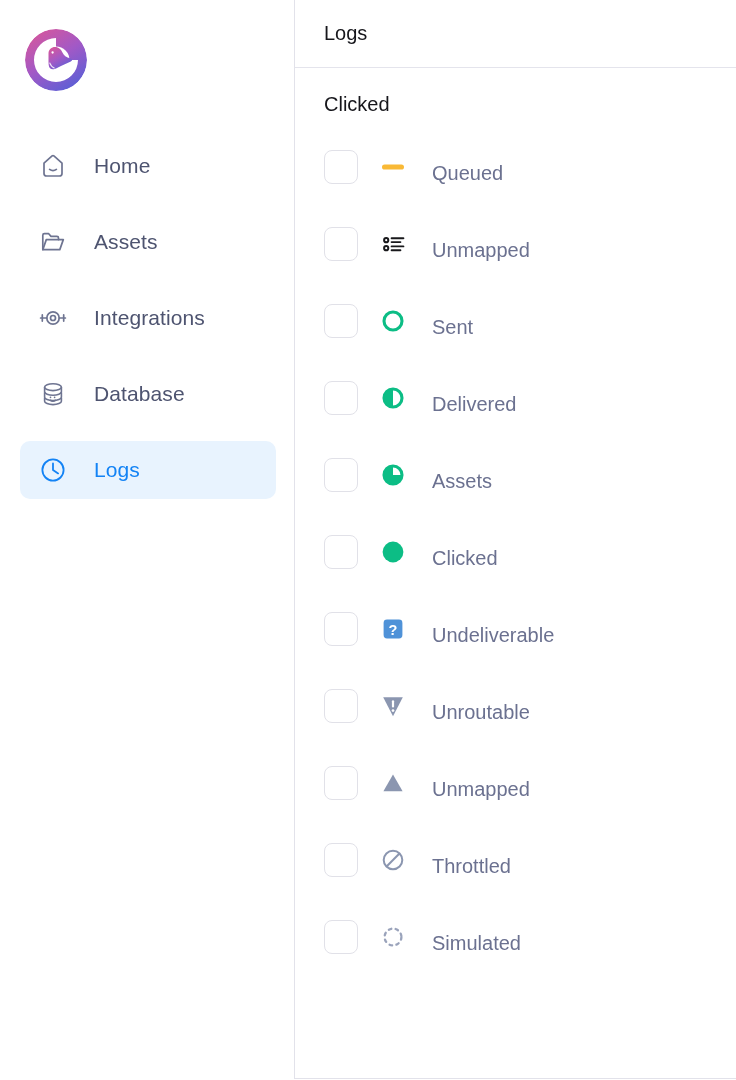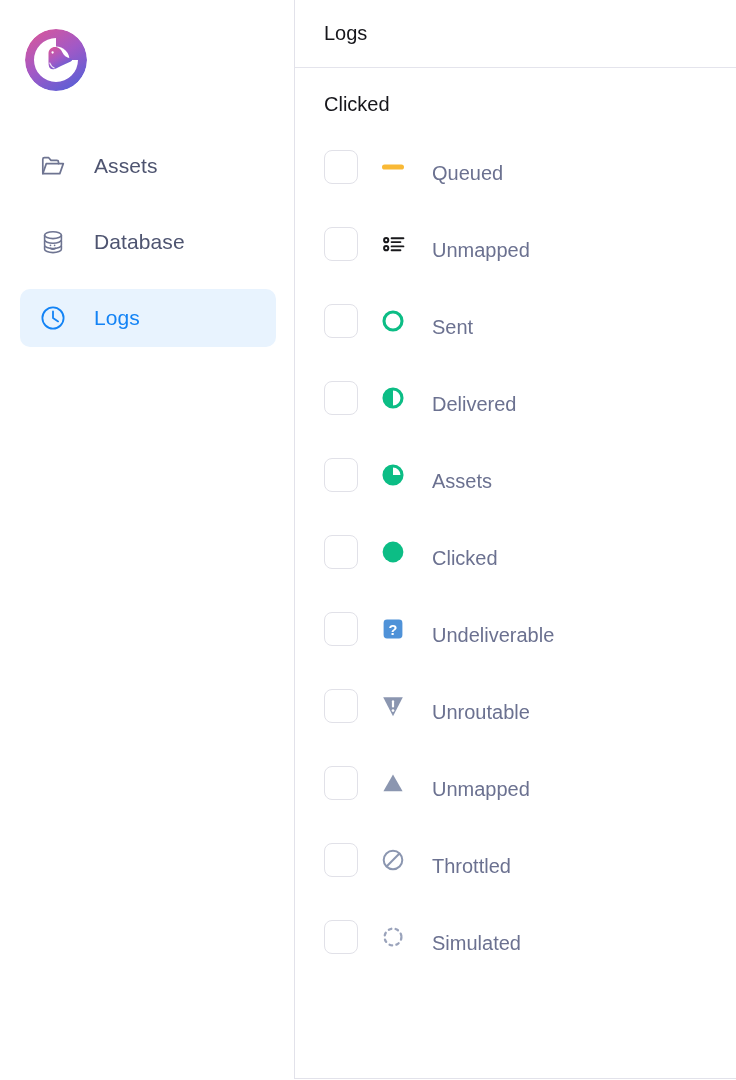--- a/index.html
+++ b/index.html
@@ -154,31 +154,53 @@
         <path d="M31 9 A22 22 0 1 0 53 31 L40 31 A9 9 0 1 1 31 22 Z" fill="#ffffff"></path>
         <circle cx="31" cy="31" r="13.5" fill="#ffffff"></circle>
         <path d="M23.5 24.5 C23.5 20.6 26.6 18 30 18 C33.6 18 36.4 20.6 37.6 23.8 C38.6 26.4 41.2 28.4 45.6 29.6 C47.6 30.2 48 31.4 45.8 32.4 C41.5 34.3 36.8 36.2 33 38.6 C29.8 40.6 26.6 41 25 39.3 C23.4 37.6 23.5 34 23.5 30.5 Z" fill="url(#lg)"></path>
         <circle cx="27.6" cy="23.5" r="1.15" fill="#ffffff"></circle>
         <path d="M24.6 33.6 C25.6 36.4 27.3 38.3 29.6 39.3" stroke="#ffffff" stroke-width="1.1" fill="none" opacity="0.85"></path>
       </svg>
     </div>
 
     <nav class="nav">
 
+      <div class="nav-item">
+        <span class="nav-ico">
+          <svg width="30" height="30" viewBox="0 0 30 30" fill="none" stroke="currentColor" stroke-width="1.7" stroke-linecap="round" stroke-linejoin="round">
+            <path d="M6 12.2 L14.1 4.9 a1.4 1.4 0 0 1 1.8 0 L24 12.2 v10.2 a2.6 2.6 0 0 1 -2.6 2.6 H8.6 A2.6 2.6 0 0 1 6 22.4 Z"></path>
+            <path d="M11.6 18.4 q3.4 2.6 6.8 0"></path>
+          </svg>
+        </span>
+        <span class="nav-label">Home</span>
+      </div>
 
       <div class="nav-item">
         <span class="nav-ico">
           <svg width="30" height="30" viewBox="0 0 30 30" fill="none" stroke="currentColor" stroke-width="1.7" stroke-linecap="round" stroke-linejoin="round">
             <path d="M4.8 22.6 V8.3 a1.6 1.6 0 0 1 1.6 -1.6 h4.3 l2.3 2.7 h5.9 a1.6 1.6 0 0 1 1.6 1.6 v1.6"></path>
             <path d="M4.8 22.6 L8.3 12.6 h17 l-3.5 10 Z"></path>
           </svg>
         </span>
         <span class="nav-label">Assets</span>
       </div>
 
+      <div class="nav-item">
+        <span class="nav-ico">
+          <svg width="30" height="30" viewBox="0 0 30 30" fill="none" stroke="currentColor" stroke-width="1.7" stroke-linecap="round" stroke-linejoin="round">
+            <circle cx="15" cy="15" r="6.2"></circle>
+            <circle cx="15" cy="15" r="2.5"></circle>
+            <path d="M2.6 15 H8.8"></path>
+            <path d="M21.2 15 H27.4"></path>
+            <path d="M4.3 11.9 V18.1"></path>
+            <path d="M25.7 11.9 V18.1"></path>
+          </svg>
+        </span>
+        <span class="nav-label">Integrations</span>
+      </div>
 
       <div class="nav-item">
         <span class="nav-ico">
           <svg width="30" height="30" viewBox="0 0 30 30" fill="none" stroke="currentColor" stroke-width="1.6" stroke-linecap="round" stroke-linejoin="round">
             <ellipse cx="15" cy="8.2" rx="8.4" ry="3.4"></ellipse>
             <path d="M6.6 8.2 v4.6 c0 1.9 3.8 3.4 8.4 3.4 s8.4 -1.5 8.4 -3.4 V8.2"></path>
             <path d="M6.6 13.6 v4.6 c0 1.9 3.8 3.4 8.4 3.4 s8.4 -1.5 8.4 -3.4 v-4.6"></path>
             <path d="M6.6 19 v3.2 c0 1.9 3.8 3.4 8.4 3.4 s8.4 -1.5 8.4 -3.4 V19"></path>
             <circle cx="12.5" cy="18.3" r="0.85" fill="currentColor" stroke="none"></circle>
             <circle cx="16.6" cy="18.3" r="0.85" fill="currentColor" stroke="none"></circle>

